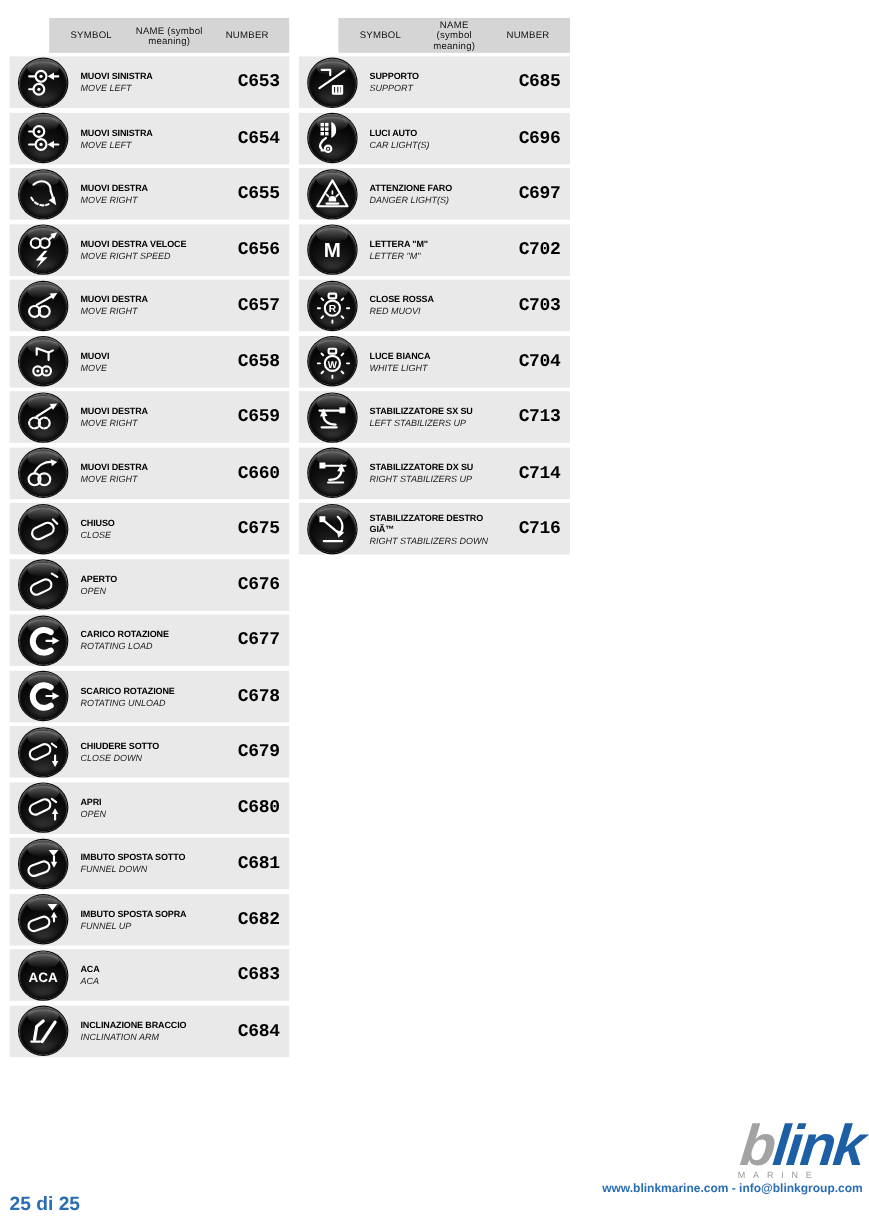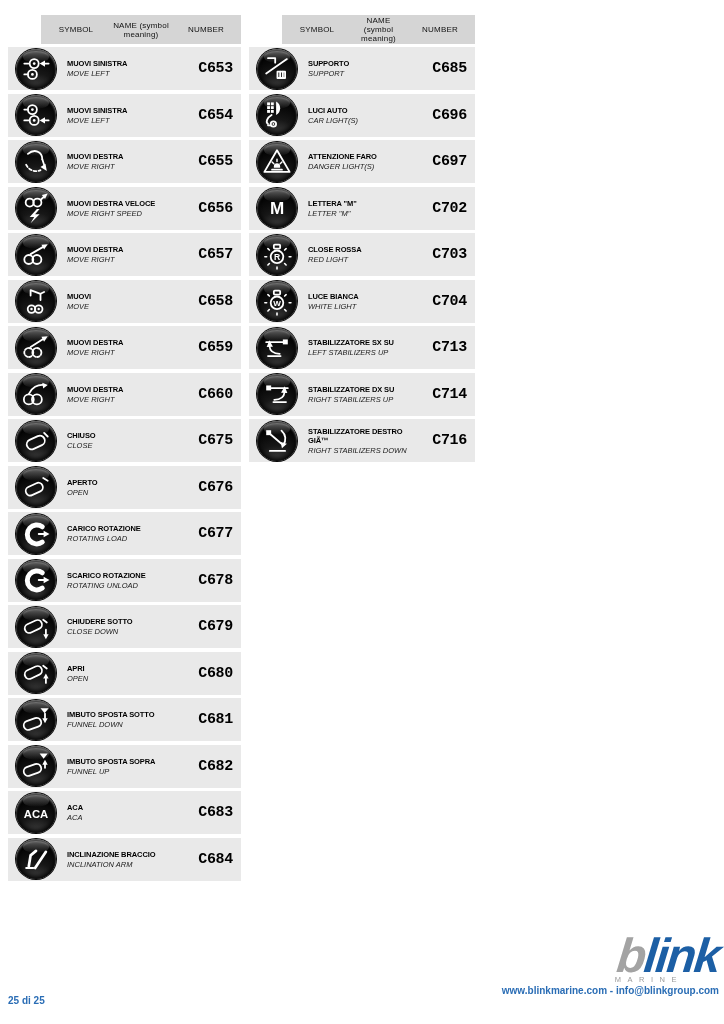--- a/index.html
+++ b/index.html
@@ -38,21 +38,21 @@
   .cn { padding-left:3px; }
   .nm1 { font-size:7.5px; font-weight:bold; color:#000; letter-spacing:-.1px; line-height:1.2; }
   .nm2 { font-size:7.5px; font-style:italic; color:#1a1a1a; line-height:1.2; margin-top:1px; }
   .cnum {
     font-size:15px; font-weight:bold; color:#000; text-align:right;
     padding-right:8px; letter-spacing:-.3px;font-family:Liberation Mono, monospace;
   }
 
   .page-num {
     position:absolute; left:8px; top:995px;
-    font-size:10px; font-weight:bold; color:#2a6db5;
+    font-size:16px; font-weight:bold; color:#2a6db5;
   }
   .brand { position:absolute; right:5px; top:932px; text-align:right; }
   .logo {
     font-style:italic; font-weight:bold; font-size:48px; line-height:1;
     letter-spacing:-2px; transform:skewX(-6deg); white-space:nowrap;
   }
   .logo-b    { color:#a3a3a3; }
   .logo-link { color:#1c5fa5; }
   .logo-sub  {
     font-size:7.5px; color:#9b9b9b; letter-spacing:6.5px;
@@ -523,21 +523,21 @@
                 <circle cx="20" cy="22" r="7"></circle>
                 <text x="20" y="26" text-anchor="middle" font-size="9.5" font-weight="bold" fill="#fff" stroke="none" font-family="Liberation Sans, sans-serif">R</text>
                 <rect x="16.5" y="8.5" width="7" height="4.5" rx="1"></rect>
                 <path d="M20 33.5v2M8.5 22h-2M33.5 22h2M11.5 14.5l-1.6-1.6M28.5 14.5l1.6-1.6M11.5 29.5l-1.6 1.6M28.5 29.5l1.6 1.6" stroke-width="1.8"></path>
               </g>
             </svg>
           </div>
         </div>
         <div class="cn">
           <div class="nm1">CLOSE ROSSA</div>
-          <div class="nm2">RED LIGHT</div>
+          <div class="nm2">RED MUOVI</div>
         </div>
         <div class="cnum">C703</div>
       </div>
       <div class="row">
         <div class="ci">
           <div class="icon-btn">
             <svg viewBox="0 0 40 40">
               <g stroke="#fff" stroke-width="2" fill="none" stroke-linecap="round" stroke-linejoin="round">
                 <circle cx="20" cy="22" r="7"></circle>
                 <text x="20" y="26" text-anchor="middle" font-size="9" font-weight="bold" fill="#fff" stroke="none" font-family="Liberation Sans, sans-serif">W</text>

